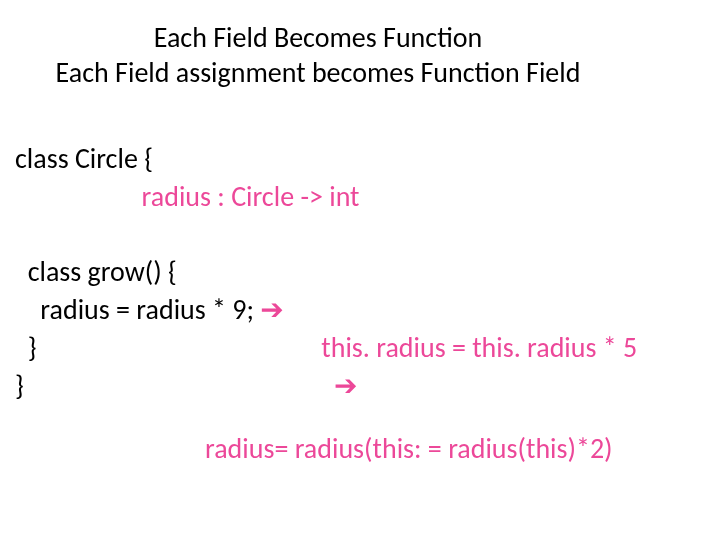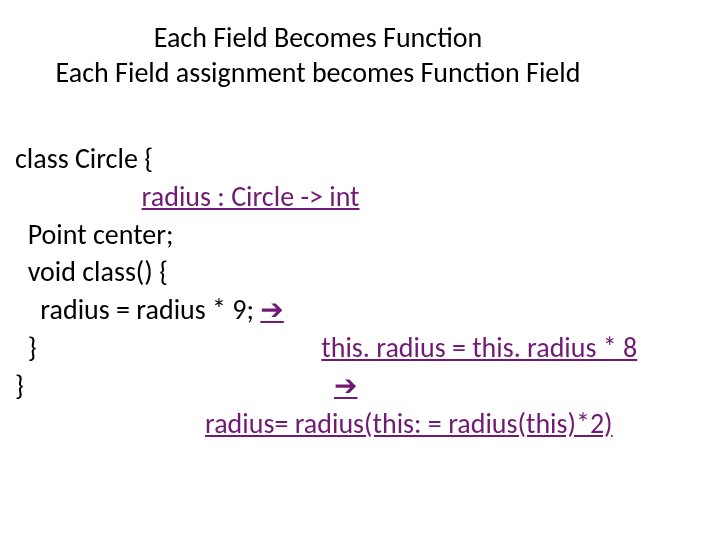--- a/index.html
+++ b/index.html
@@ -38,24 +38,25 @@
     display: flex;
     align-items: center;
   }
   .left {
     white-space: pre;
   }
   .right {
     white-space: pre;
     flex: 1;
   }
-  .red { color: #701a75; text-decoration: underline; }
+  .red { color: #ec4899; }
   .last-row {
     padding-left: 190px;
     white-space: pre;
+    margin-top: 25px;
   }
 </style>
 </head>
 <body>
 
 <div class="slide">
 
   <div class="title-block">
     <div>Each Field Becomes Function</div>
     <div>Each Field assignment becomes Function Field</div>
@@ -66,38 +67,37 @@
     <div class="row">
       <span class="left">class Circle {</span>
     </div>
 
     <div class="row">
         <span class="left">                    </span>
         <span class="right red">radius : Circle -&gt; int</span>
     </div>
 
     <div class="row">
-      <span class="left">  Point center;</span>
         <span class="left">                </span>
     </div>
 
     <div class="row">
-      <span class="left">  void class() {</span>
+      <span class="left">  class grow() {</span>
     </div>
 
     <div class="row">
       <span class="left">    radius = radius * 9;</span>
         <span class="left"> </span>
         <span class="red">➔</span>
     </div>
 
     <div class="row">
       <span class="left">  }</span>
         <span class="left">                                             </span>
-        <span class="red">this. radius = this. radius * 8</span>
+        <span class="red">this. radius = this. radius * 5</span>
     </div>
 
     <div class="row">
       <span class="left">}</span>
         <span class="left">                                                 </span>
         <span class="red">➔</span>
     </div>
 
     <div class="last-row red"><span>radius= radius(this: = radius(this)*2)</span></div>
 

